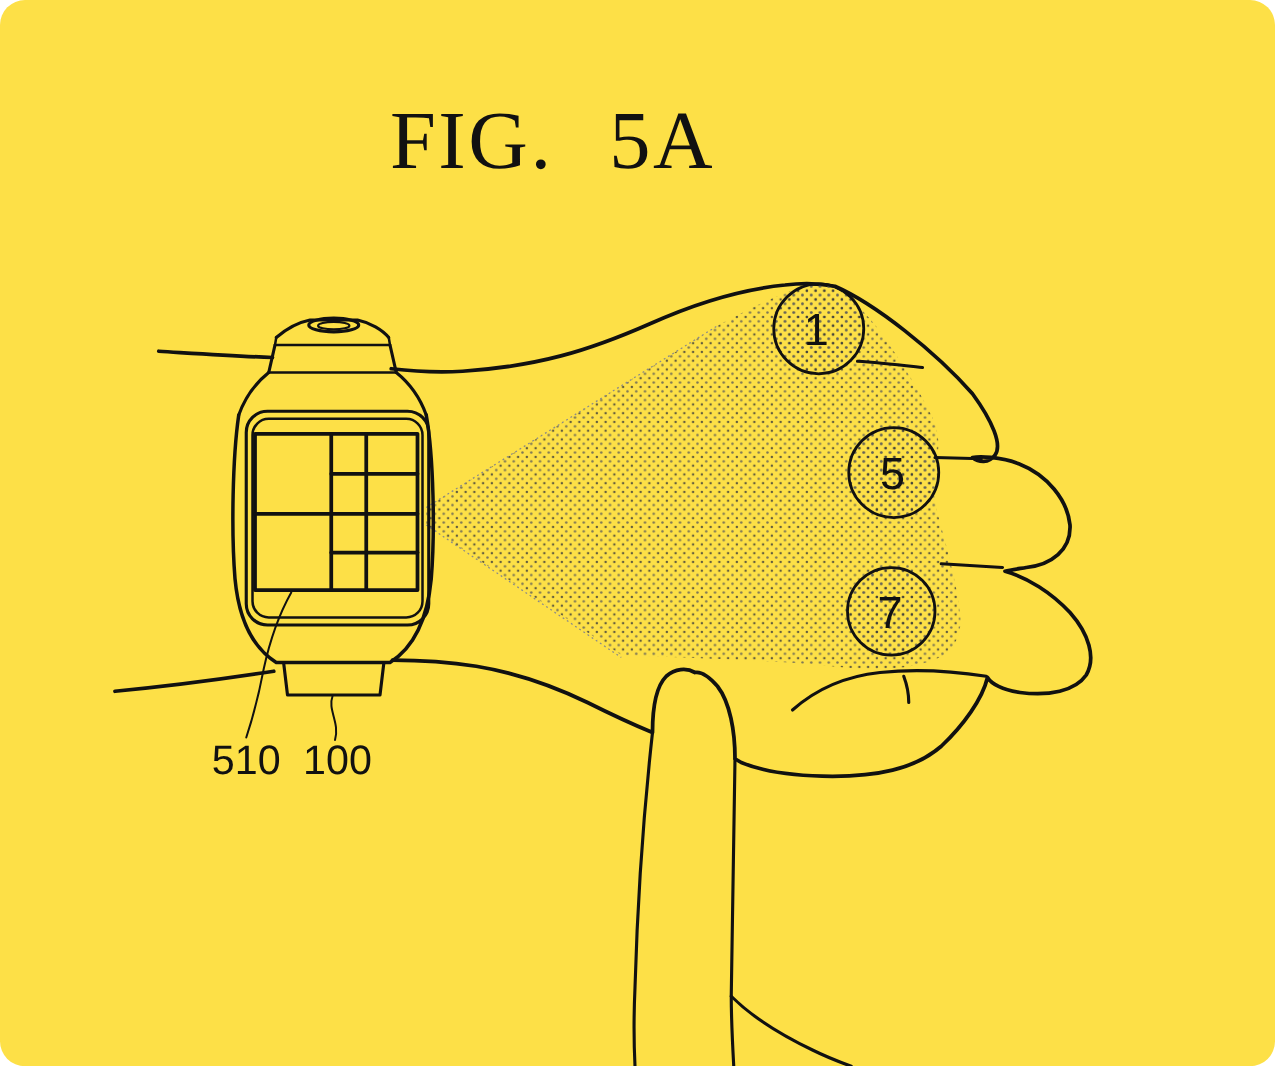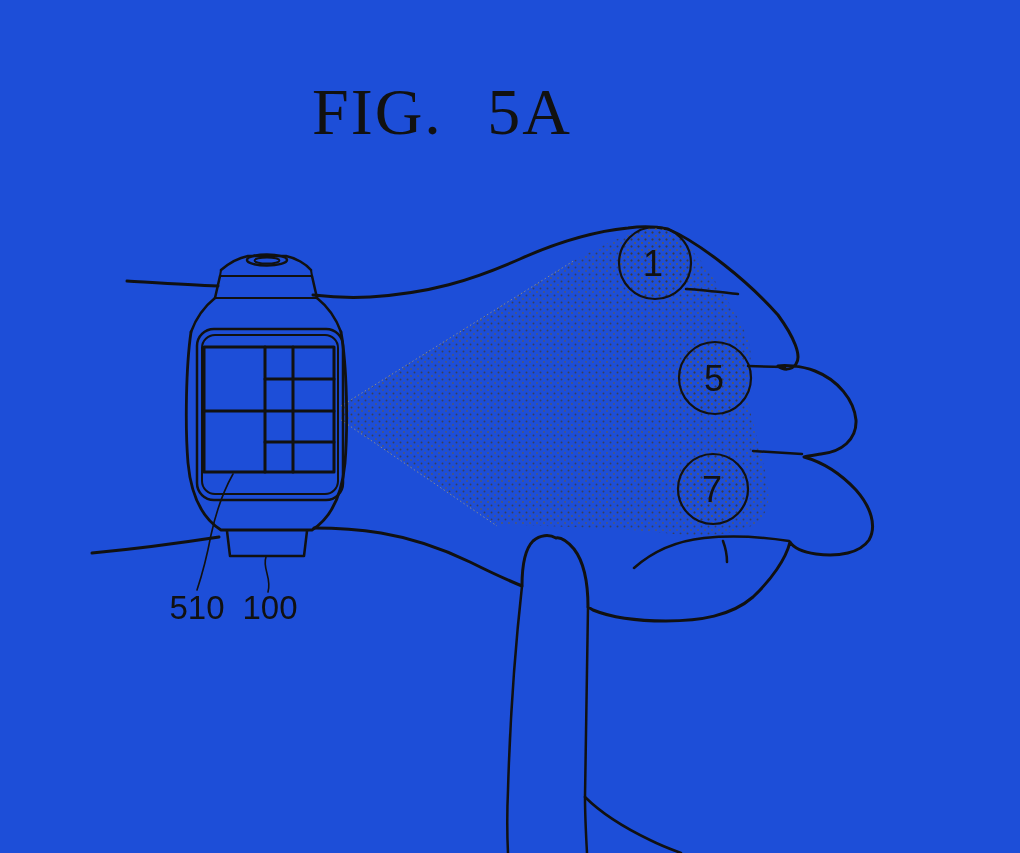--- a/index.html
+++ b/index.html
@@ -1,21 +1,22 @@
 <!DOCTYPE html>
 <html><head>
 <meta charset="utf-8">
 <style>
   html,body{margin:0;padding:0;background:#ffffff;}
   .canvas{
     position:relative;
     width:1020px;height:853px;
-    background:#1d4ed8;
+    background:#fde047;
     overflow:hidden;
     font-family:"Liberation Sans",sans-serif;
+    border-radius:20px;
   }
   svg{position:absolute;left:0;top:0;}
   .ink{stroke:#111111;fill:none;stroke-linecap:round;stroke-linejoin:round;}
   .title-text{
     font-family:"Liberation Serif","DejaVu Serif",serif;
     font-size:66px;
     fill:#111111;
     letter-spacing:2px;
     word-spacing:26px;
   }

